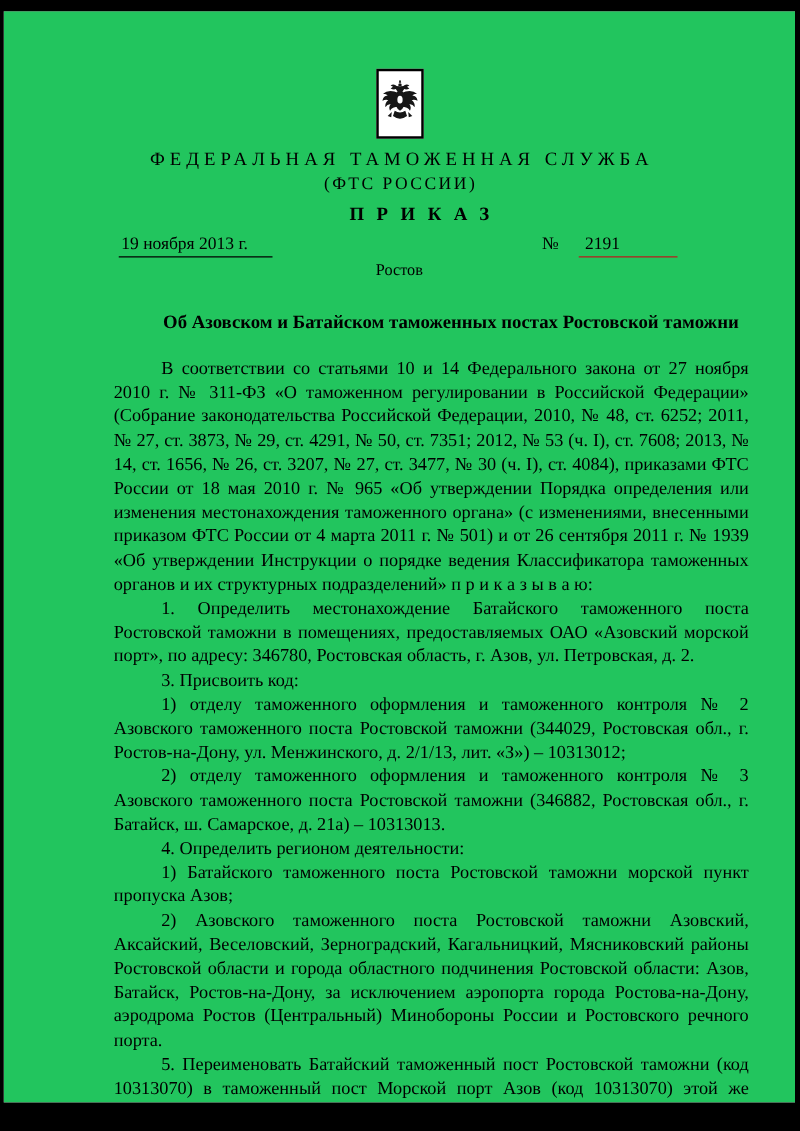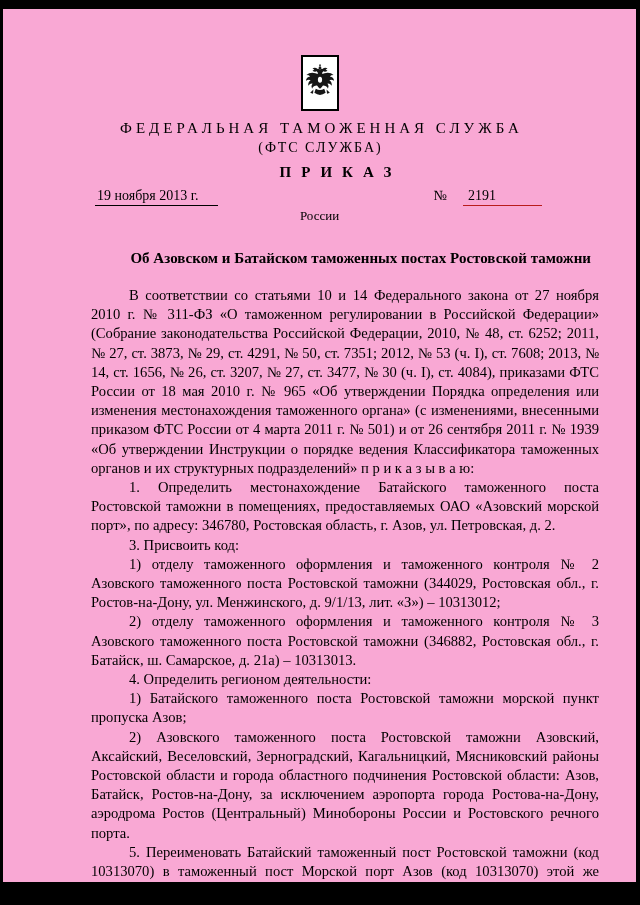--- a/index.html
+++ b/index.html
@@ -14,21 +14,21 @@
   }
   .edge { position: absolute; background: #000; z-index: 3; }
   .edge-top    { top: 0; left: 0; right: 0; height: 9px; }
   .edge-bottom { bottom: 0; left: 0; right: 0; height: 23px; }
   .edge-left   { top: 0; bottom: 0; left: 0; width: 3px; }
   .edge-right  { top: 0; bottom: 0; right: 0; width: 4px; }
 
   .page {
     position: absolute;
     top: 9px; left: 3px; right: 4px; bottom: 23px;
-    background: #f9a8d4;
+    background: #22c55e;
     padding-top: 46px;
   }
 
   .emblem-box {
     width: 38px; height: 56px;
     border: 2px solid #000;
     margin: 0 auto;
     display: flex; align-items: center; justify-content: center;
     background: #fff;
   }
@@ -127,37 +127,37 @@
         <path d="M32 16 q-9 4 -9 17 q0 13 9 19 q9 -6 9 -19 q0 -13 -9 -17 z"></path>
         <ellipse cx="32" cy="33" rx="4.5" ry="6.5" fill="#fff"></ellipse>
         <path d="M23 52 q9 6 18 0 l3 9 q-12 9 -24 0 z"></path>
         <path d="M18 54 l-7 7 6 2 z"></path>
         <path d="M46 54 l7 7 -6 2 z"></path>
       </g>
     </svg>
   </div>
 
   <div class="agency">ФЕДЕРАЛЬНАЯ ТАМОЖЕННАЯ СЛУЖБА</div>
-  <div class="abbr">(ФТС СЛУЖБА)</div>
+  <div class="abbr">(ФТС РОССИИ)</div>
   <div class="doctype">ПРИКАЗ</div>
 
   <div class="dateline">
     <span class="date">19 ноября 2013 г.</span>
     <span class="num"><span>№</span><span class="num-val">2191</span></span>
   </div>
 
-  <div class="city">России</div>
+  <div class="city">Ростов</div>
 
   <h1 class="title">Об Азовском и Батайском таможенных постах Ростовской таможни</h1>
 
   <div class="body">
     <p>В соответствии со статьями 10 и 14 Федерального закона от 27 ноября 2010 г. № 311-ФЗ «О таможенном регулировании в Российской Федерации» (Собрание законодательства Российской Федерации, 2010, № 48, ст. 6252; 2011, № 27, ст. 3873, № 29, ст. 4291, № 50, ст. 7351; 2012, № 53 (ч. I), ст. 7608; 2013, № 14, ст. 1656, № 26, ст. 3207, № 27, ст. 3477, № 30 (ч. I), ст. 4084), приказами ФТС России от 18 мая 2010 г. № 965 «Об утверждении Порядка определения или изменения местонахождения таможенного органа» (с изменениями, внесенными приказом ФТС России от 4 марта 2011 г. № 501) и от 26 сентября 2011 г. № 1939 «Об утверждении Инструкции о порядке ведения Классификатора таможенных органов и их структурных подразделений» п р и к а з ы в а ю:</p>
     <p>1. Определить местонахождение Батайского таможенного поста Ростовской таможни в помещениях, предоставляемых ОАО «Азовский морской порт», по адресу: 346780, Ростовская область, г. Азов, ул. Петровская, д. 2.</p>
     <p>3. Присвоить код:</p>
-    <p>1) отделу таможенного оформления и таможенного контроля № 2 Азовского таможенного поста Ростовской таможни (344029, Ростовская обл., г. Ростов-на-Дону, ул. Менжинского, д. 9/1/13, лит. «З») – 10313012;</p>
+    <p>1) отделу таможенного оформления и таможенного контроля № 2 Азовского таможенного поста Ростовской таможни (344029, Ростовская обл., г. Ростов-на-Дону, ул. Менжинского, д. 2/1/13, лит. «З») – 10313012;</p>
     <p>2) отделу таможенного оформления и таможенного контроля № 3 Азовского таможенного поста Ростовской таможни (346882, Ростовская обл., г. Батайск, ш. Самарское, д. 21а) – 10313013.</p>
     <p>4. Определить регионом деятельности:</p>
     <p>1) Батайского таможенного поста Ростовской таможни морской пункт пропуска Азов;</p>
     <p>2) Азовского таможенного поста Ростовской таможни Азовский, Аксайский, Веселовский, Зерноградский, Кагальницкий, Мясниковский районы Ростовской области и города областного подчинения Ростовской области: Азов, Батайск, Ростов-на-Дону, за исключением аэропорта города Ростова-на-Дону, аэродрома Ростов (Центральный) Минобороны России и Ростовского речного порта.</p>
     <p>5. Переименовать Батайский таможенный пост Ростовской таможни (код 10313070) в таможенный пост Морской порт Азов (код 10313070) этой же таможни.</p>
   </div>
 
 </div>
 
 </body></html>

